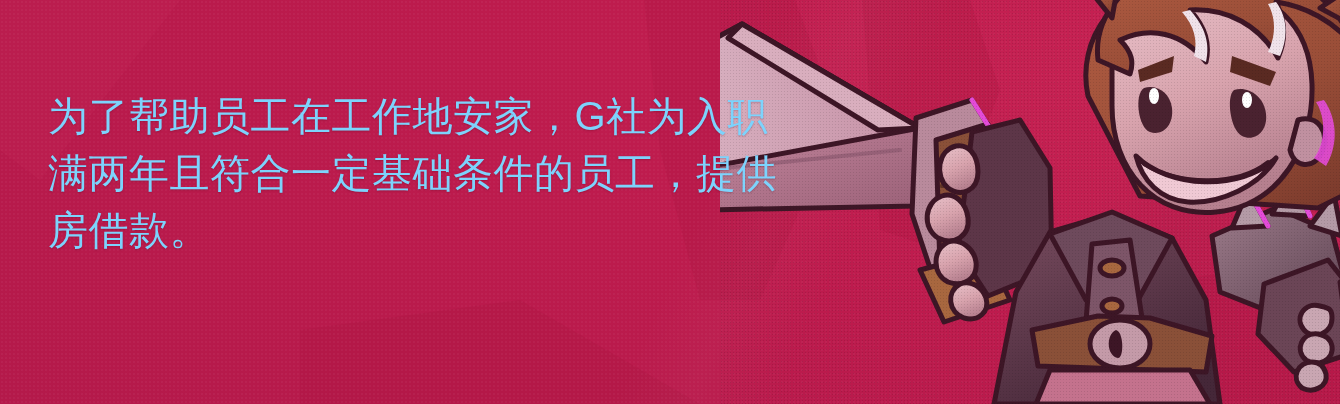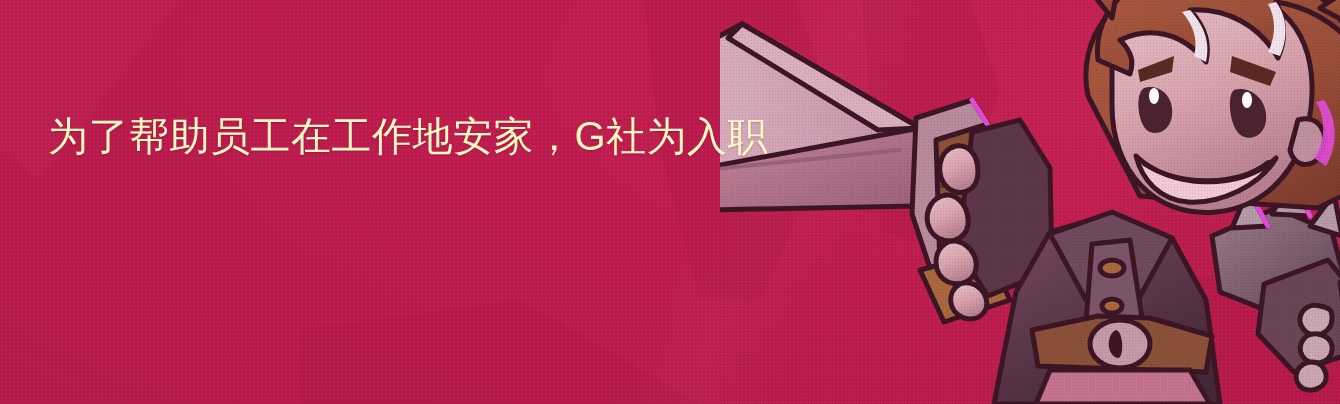--- a/index.html
+++ b/index.html
@@ -38,27 +38,26 @@
       rgba(0,0,0,0) 78%,
       rgba(0,0,0,.035) 84%,
       rgba(0,0,0,0) 92%);
   }
   
   .copy{
     position:absolute;left:48px;top:88px;width:790px;
     z-index:6;
   }
   .copy-line{
-    color:#fef9c3;
+    color:#7dd3fc;
     font-size:40px;
     line-height:57px;
     letter-spacing:.5px;
     white-space:nowrap;
     text-shadow:0 1px 2px rgba(90,0,30,.28);
-    margin-top:20px;
   }
   
   .art{
     position:absolute;right:0;top:0;width:620px;height:404px;z-index:4;
     pointer-events:none;
   }
   .art svg{display:block;width:100%;height:100%;}
   .art-halftone{
     position:absolute;right:0;top:0;width:620px;height:404px;z-index:5;
     background-image:radial-gradient(rgba(0,0,0,.10) 0.7px, transparent 0.8px);
@@ -228,15 +227,17 @@
           <path d="M604 100 C618 120 618 146 606 166 L594 158 C606 142 606 118 596 102 Z" fill="#e44bd8" opacity=".9"></path>
         </g>
 
       </g>
     </svg>
   </div>
   <div class="art-halftone"></div>
 
   <div class="copy">
     <div class="copy-line">为了帮助员工在工作地安家，G社为入职</div>
+    <div class="copy-line">满两年且符合一定基础条件的员工，提供</div>
+    <div class="copy-line">房借款。</div>
   </div>
 
 </div>
 
 </body></html>

